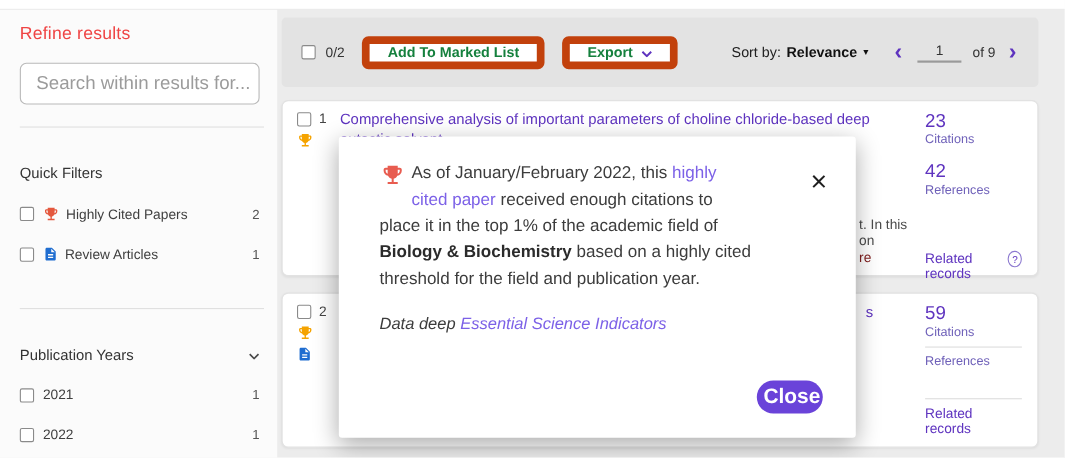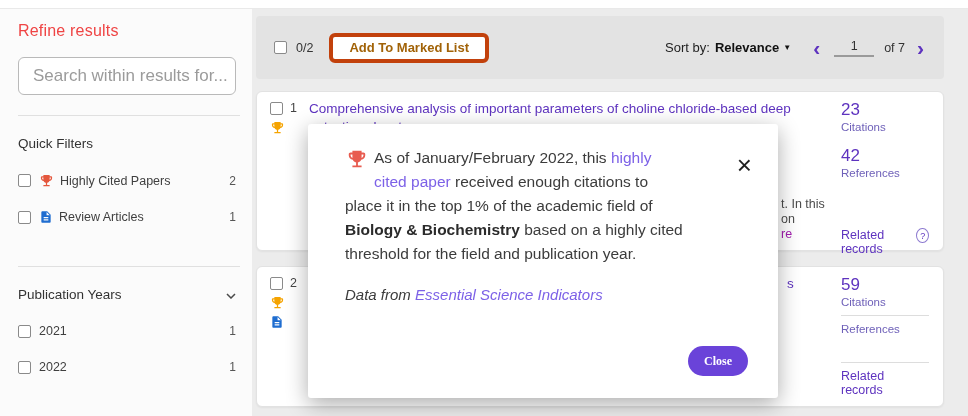--- a/index.html
+++ b/index.html
@@ -10,75 +10,75 @@
   }
   .top-rule{position:absolute;left:0;top:0;width:100%;height:8px;background:#fff;border-bottom:1px solid #e9e9e9;}
 
   
   .sidebar{position:absolute;left:0;top:9px;width:252px;height:407px;background:#fbfbfb;box-sizing:border-box;padding:13px 16px 0 18px;}
   .sb-title{font-size:16px;color:#ef4444;font-weight:400;letter-spacing:.2px;}
   .search-box{margin-top:17px;height:38px;background:#fff;border:1px solid #b9b9b9;border-radius:6px;display:flex;align-items:center;padding:0 10px 0 12px;box-sizing:border-box;}
   .search-box input{flex:1;border:none;outline:none;font-size:17px;color:#333;background:transparent;font-family:inherit;}
   .search-box input::placeholder{color:#9b9b9b;}
   .sb-divider{height:1px;background:#e0e0e0;margin:20px -4px 0 0;}
-  .sb-section-head{display:flex;align-items:center;justify-content:space-between;margin-top:20px;font-size:13.5px;color:#333;}
+  .sb-section-head{display:flex;align-items:center;justify-content:space-between;margin-top:34px;font-size:13.5px;color:#333;}
   .sb-item{display:flex;align-items:center;margin-top:22px;font-size:12.5px;color:#3f3f3f;}
   .sb-item .cb{margin-right:8px;}
   .sb-item .count{margin-left:auto;font-size:12px;color:#555;}
   .sb-item .sb-icon{margin-right:6px;display:inline-flex;}
   .sb-gap{height:22px;}
 
   .cb{width:13px;height:13px;border:1.5px solid #8a8a8a;border-radius:2px;background:#fff;display:inline-block;box-sizing:border-box;flex:0 0 auto;}
 
   
   .main{position:absolute;left:252px;top:9px;width:716px;height:407px;background:#ececec;}
   .toolbar{position:absolute;left:4px;top:7px;width:688px;height:63px;background:#e3e3e3;border-radius:4px;display:flex;align-items:center;padding:0 18px;box-sizing:border-box;}
   .toolbar .sel{font-size:12.5px;color:#333;margin-left:9px;}
-  .tb-btn{margin-left:16px;background:#fff;border:4px solid #c2410c;color:#a16207;font-weight:700;font-size:13px;border-radius:6px;height:30px;padding:0 16px;display:inline-flex;align-items:center;gap:8px;cursor:pointer;font-family:inherit;}
+  .tb-btn{margin-left:16px;background:#fff;border:7px solid #c2410c;color:#15803d;font-weight:700;font-size:13px;border-radius:6px;height:30px;padding:0 16px;display:inline-flex;align-items:center;gap:8px;cursor:pointer;font-family:inherit;}
   .tb-right{margin-left:auto;display:flex;align-items:center;}
   .sort-label{font-size:13px;color:#222;}
   .sort-value{font-size:13px;color:#111;font-weight:700;margin-left:5px;}
   .sort-caret{font-size:8px;color:#111;margin-left:4px;}
   .pg-chev{font-size:21px;color:#5E33BF;font-weight:700;line-height:1;padding:0 2px;cursor:pointer;}
   .pg-chev.prev{margin-left:20px;}
   .page-box{width:40px;border-bottom:2px solid #9a9a9a;text-align:center;font-size:12.5px;color:#333;margin:0 10px 0 12px;padding-bottom:2px;}
   .page-of{font-size:12.5px;color:#333;margin-right:10px;}
 
   
   .card{position:absolute;left:4px;width:688px;background:#fff;border:1px solid #e2e2e2;border-radius:6px;box-shadow:0 1px 2px rgba(0,0,0,.05);display:flex;box-sizing:border-box;}
   .card1{top:82px;height:160px;}
   .card2{top:257px;height:141px;}
   .sel-col{width:52px;box-sizing:border-box;padding:9px 0 0 13px;display:flex;flex-direction:column;align-items:flex-start;}
   .sel-row{display:flex;align-items:center;gap:7px;font-size:12.5px;color:#444;}
   .mini-icon{margin-top:5px;display:inline-flex;}
   .body-col{flex:1;position:relative;padding-top:8px;min-width:0;}
   .res-title{font-size:13.5px;color:#5E33BF;line-height:18px;cursor:pointer;}
   .frag-line{position:relative;height:15px;font-size:12.5px;color:#4b4b4b;line-height:15px;}
   .frag-right{position:absolute;left:472px;top:0;white-space:nowrap;}
-  .frag-right.purple{color:#a21caf;}
+  .frag-right.purple{color:#7f1d1d;}
   .hl-author{display:inline-block;background:#ffe34d;color:#3f3f3f;font-size:11.5px;font-weight:700;text-decoration:underline;line-height:13px;cursor:pointer;}
   .meta-frag{font-size:11px;color:#767676;line-height:13px;}
   .view-frag{font-size:12.5px;color:#5E33BF;text-decoration:underline;cursor:pointer;display:inline-block;}
   .stats-col{width:88px;margin-right:14px;padding-top:8px;box-sizing:border-box;display:flex;flex-direction:column;}
   .stat-num{font-size:17px;color:#5E33BF;line-height:20px;cursor:pointer;}
   .stat-label{font-size:11.5px;color:#6f61b9;line-height:14px;}
   .stat-div{height:1px;background:#ddd;margin:6px 0;}
   .related{font-size:12.5px;color:#5E33BF;display:flex;gap:4px;cursor:pointer;}
   .help-badge{width:13px;height:13px;border:1px solid #8d7ad0;border-radius:50%;font-size:9px;color:#5E33BF;display:inline-flex;align-items:center;justify-content:center;}
 
   
   .modal{position:absolute;left:308px;top:124px;width:470px;height:274px;background:#fff;border-radius:3px;box-shadow:0 6px 22px rgba(0,0,0,.33);z-index:10;}
   .modal-close-x{position:absolute;top:28px;right:26px;font-size:26px;color:#1f1f1f;line-height:1;cursor:pointer;font-weight:400;}
   .modal-text{position:absolute;left:37px;top:22px;width:338px;font-size:15.5px;line-height:24px;color:#3c3c3c;}
   .modal-trophy{float:left;margin:2px 5px 0 0;}
   .modal-link{color:#7c61e7;cursor:pointer;}
   .modal-bold{font-weight:700;color:#2b2b2b;}
   .data-from{position:absolute;left:37px;top:162px;font-style:italic;font-size:15px;color:#3c3c3c;}
   .data-from .modal-link{font-style:italic;}
-  .close-btn{position:absolute;right:30px;bottom:22px;width:60px;height:30px;background:#6a43d9;color:#fff;border:none;border-radius:15px;font-size:12px;font-weight:700;cursor:pointer;font-family:Liberation Serif, serif;}
+  .close-btn{position:absolute;right:30px;bottom:22px;width:60px;height:30px;background:#6a43d9;color:#fff;border:none;border-radius:15px;font-size:19px;font-weight:700;cursor:pointer;font-family:Liberation Sans, sans-serif;}
 </style>
 </head>
 <body>
 
 <div class="top-rule"></div>
 
 <div class="sidebar">
   <div class="sb-title">Refine results</div>
 
   <div class="search-box">
@@ -148,27 +148,33 @@
   </div>
 
 </div>
 
 <div class="main">
 
   <div class="toolbar">
     <span class="cb"></span>
     <span class="sel">0/2</span>
     <button class="tb-btn">Add To Marked List</button>
+    <button class="tb-btn">
+      <span>Export</span>
+      <span><svg width="10" height="6" viewBox="0 0 10 6">
+            <path d="M1 1l4 4 4-4" stroke="#5E33BF" stroke-width="1.8" fill="none"></path>
+          </svg></span>
+    </button>
     <div class="tb-right">
       <span class="sort-label">Sort by:</span>
       <span class="sort-value">Relevance</span>
       <span class="sort-caret">▼</span>
       <span class="pg-chev prev">‹</span>
       <span class="page-box">1</span>
-      <span class="page-of">of 7</span>
+      <span class="page-of">of 9</span>
       <span class="pg-chev">›</span>
     </div>
   </div>
 
   <div class="card card1">
     <div class="sel-col">
       <div class="sel-row">
         <span class="cb"></span>
         <span>1</span>
       </div>
@@ -254,16 +260,16 @@
 <div class="modal">
   <span class="modal-close-x">×</span>
   <div class="modal-text">
     <span class="modal-trophy">
       <svg width="24" height="22" viewBox="0 0 24 24" fill="#E85C50">
           <path d="M19 5h-2V3H7v2H5c-1.1 0-2 .9-2 2v1c0 2.55 1.92 4.63 4.39 4.94.63 1.5 1.98 2.63 3.61 2.96V19H7v2h10v-2h-4v-3.1c1.63-.33 2.98-1.46 3.61-2.96C19.08 12.63 21 10.55 21 8V7c0-1.1-.9-2-2-2zM5 8V7h2v3.82C5.84 10.4 5 9.3 5 8zm14 0c0 1.3-.84 2.4-2 2.82V7h2v1z"></path>
         </svg>
     </span><span>As of January/February 2022, this </span><span class="modal-link">highly cited paper</span><span> received enough citations to place it in the top 1% of the academic field of </span><span class="modal-bold">Biology &amp; Biochemistry</span><span> based on a highly cited threshold for the field and publication year.</span>
   </div>
   <div class="data-from">
-    <span>Data from </span><span class="modal-link">Essential Science Indicators</span>
+    <span>Data deep </span><span class="modal-link">Essential Science Indicators</span>
   </div>
   <button class="close-btn">Close</button>
 </div>
 
 </body></html>

